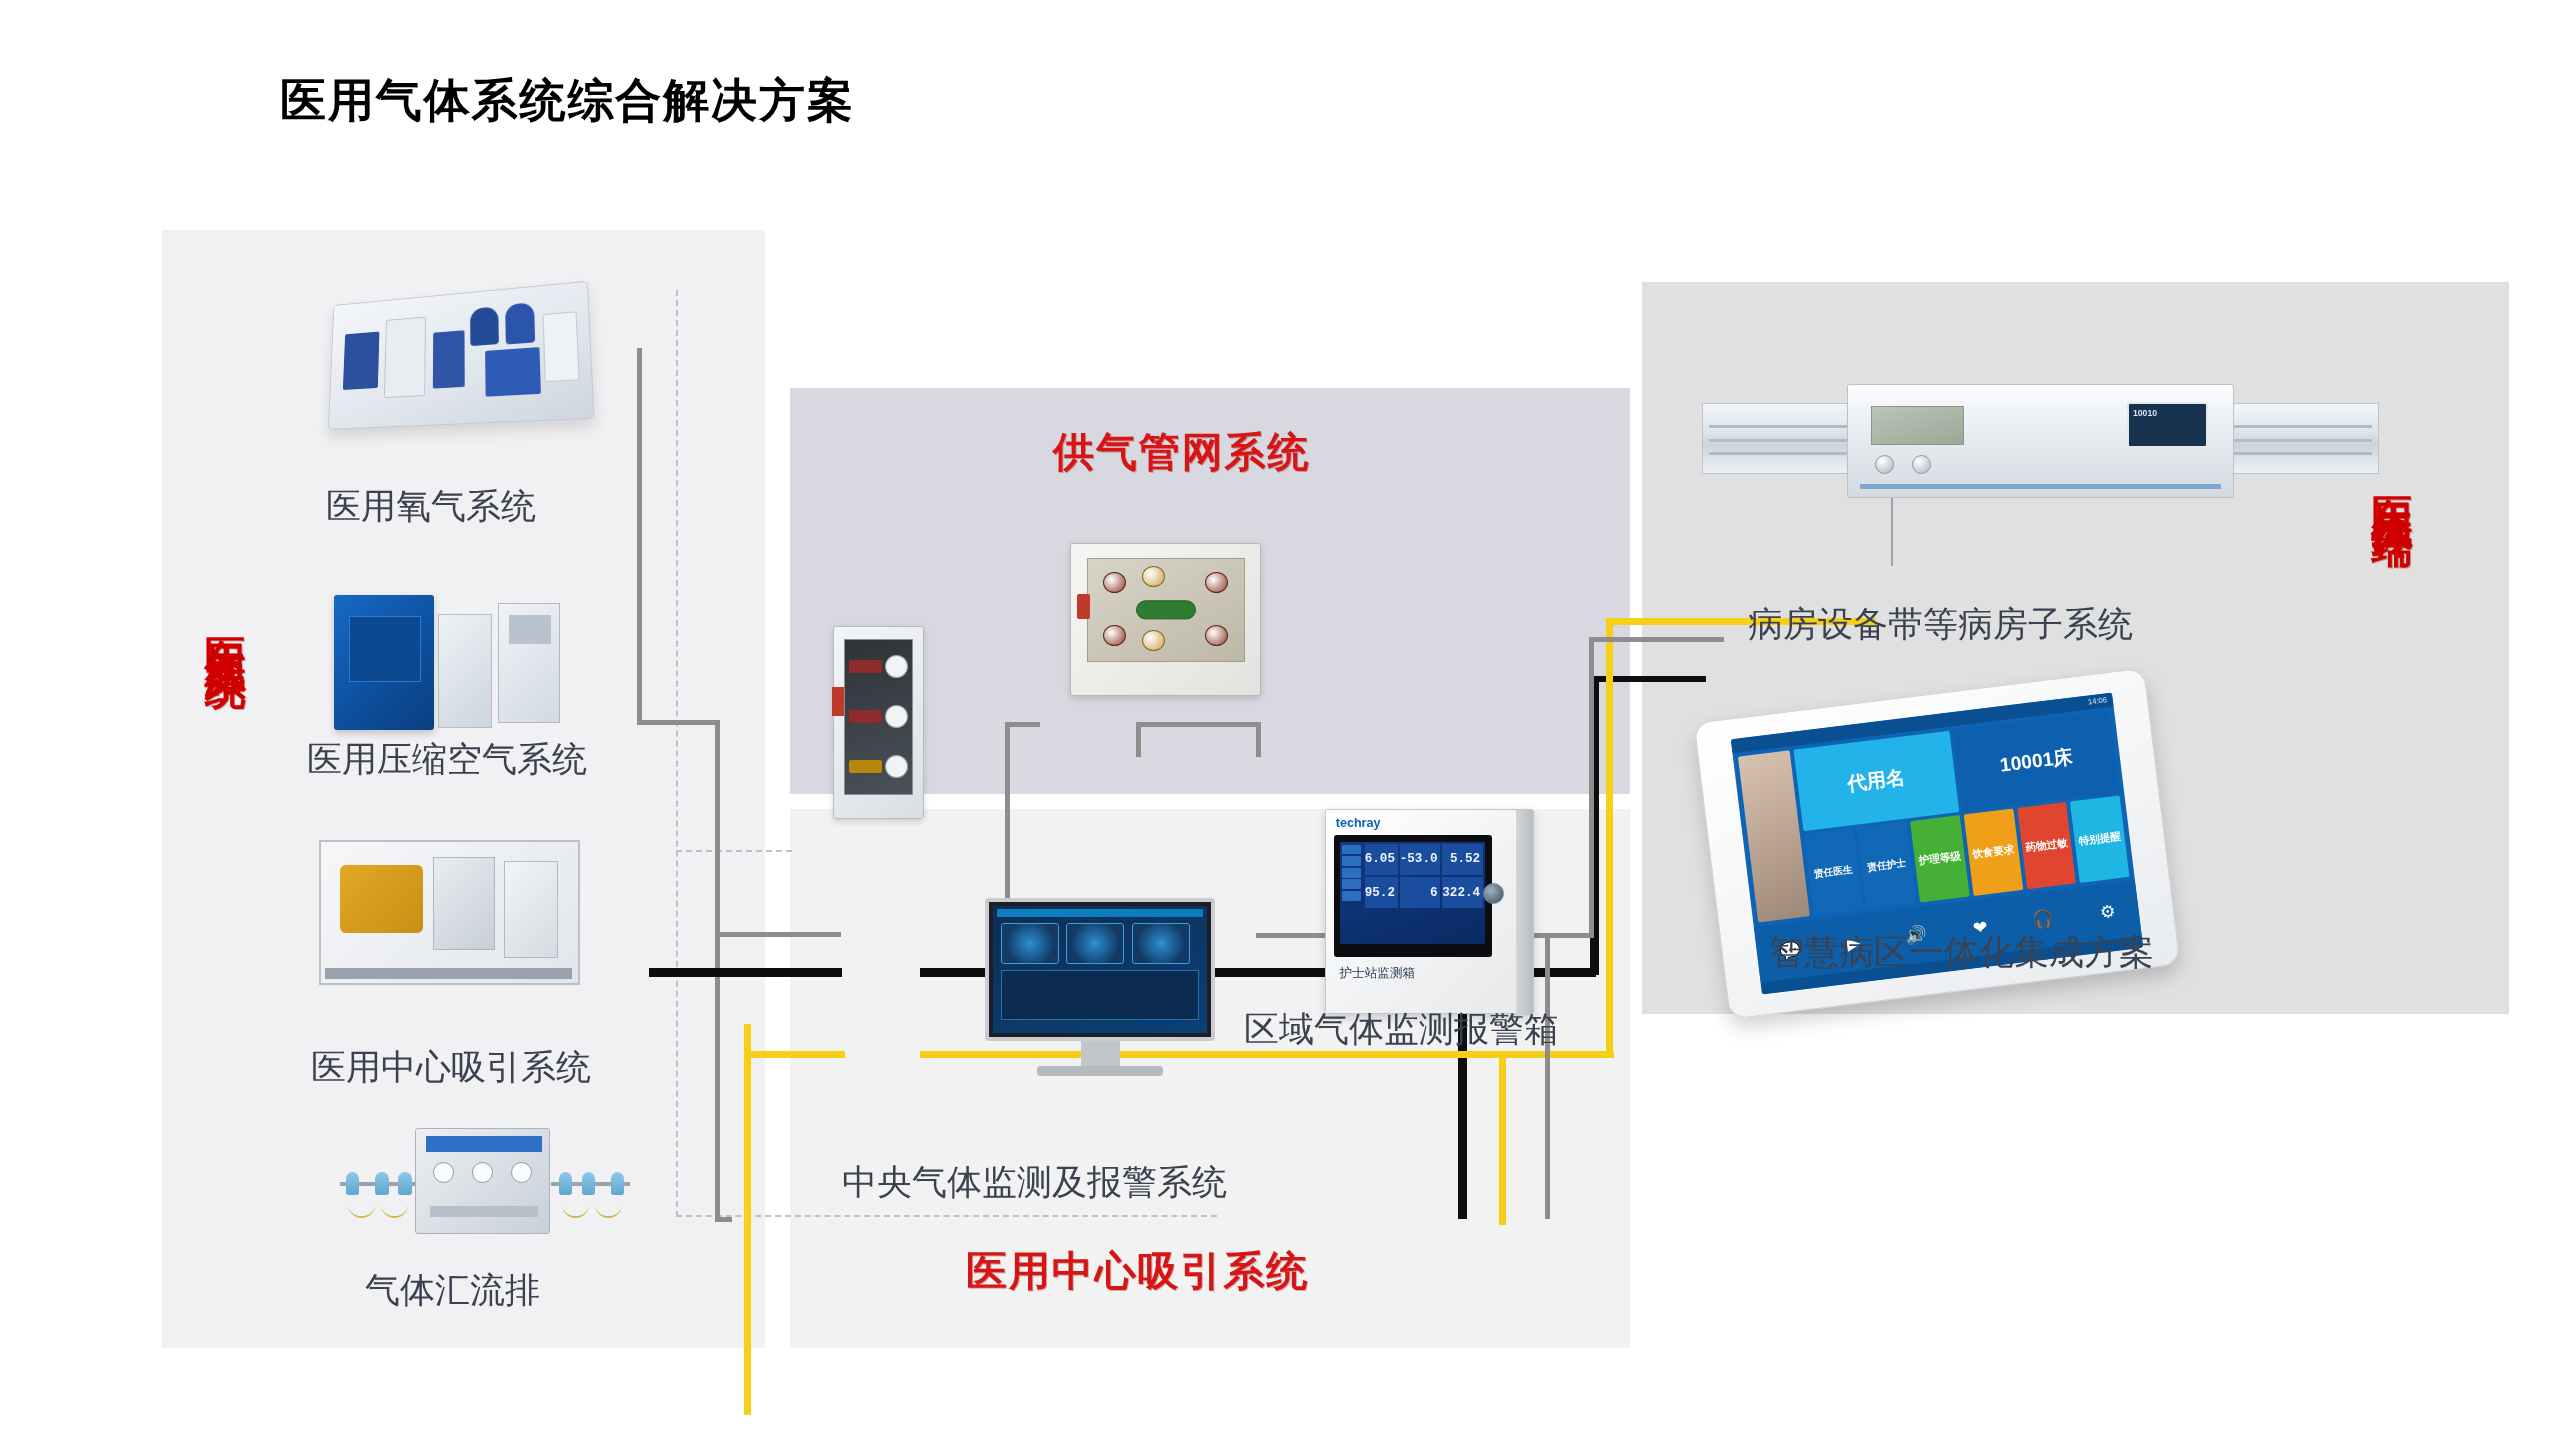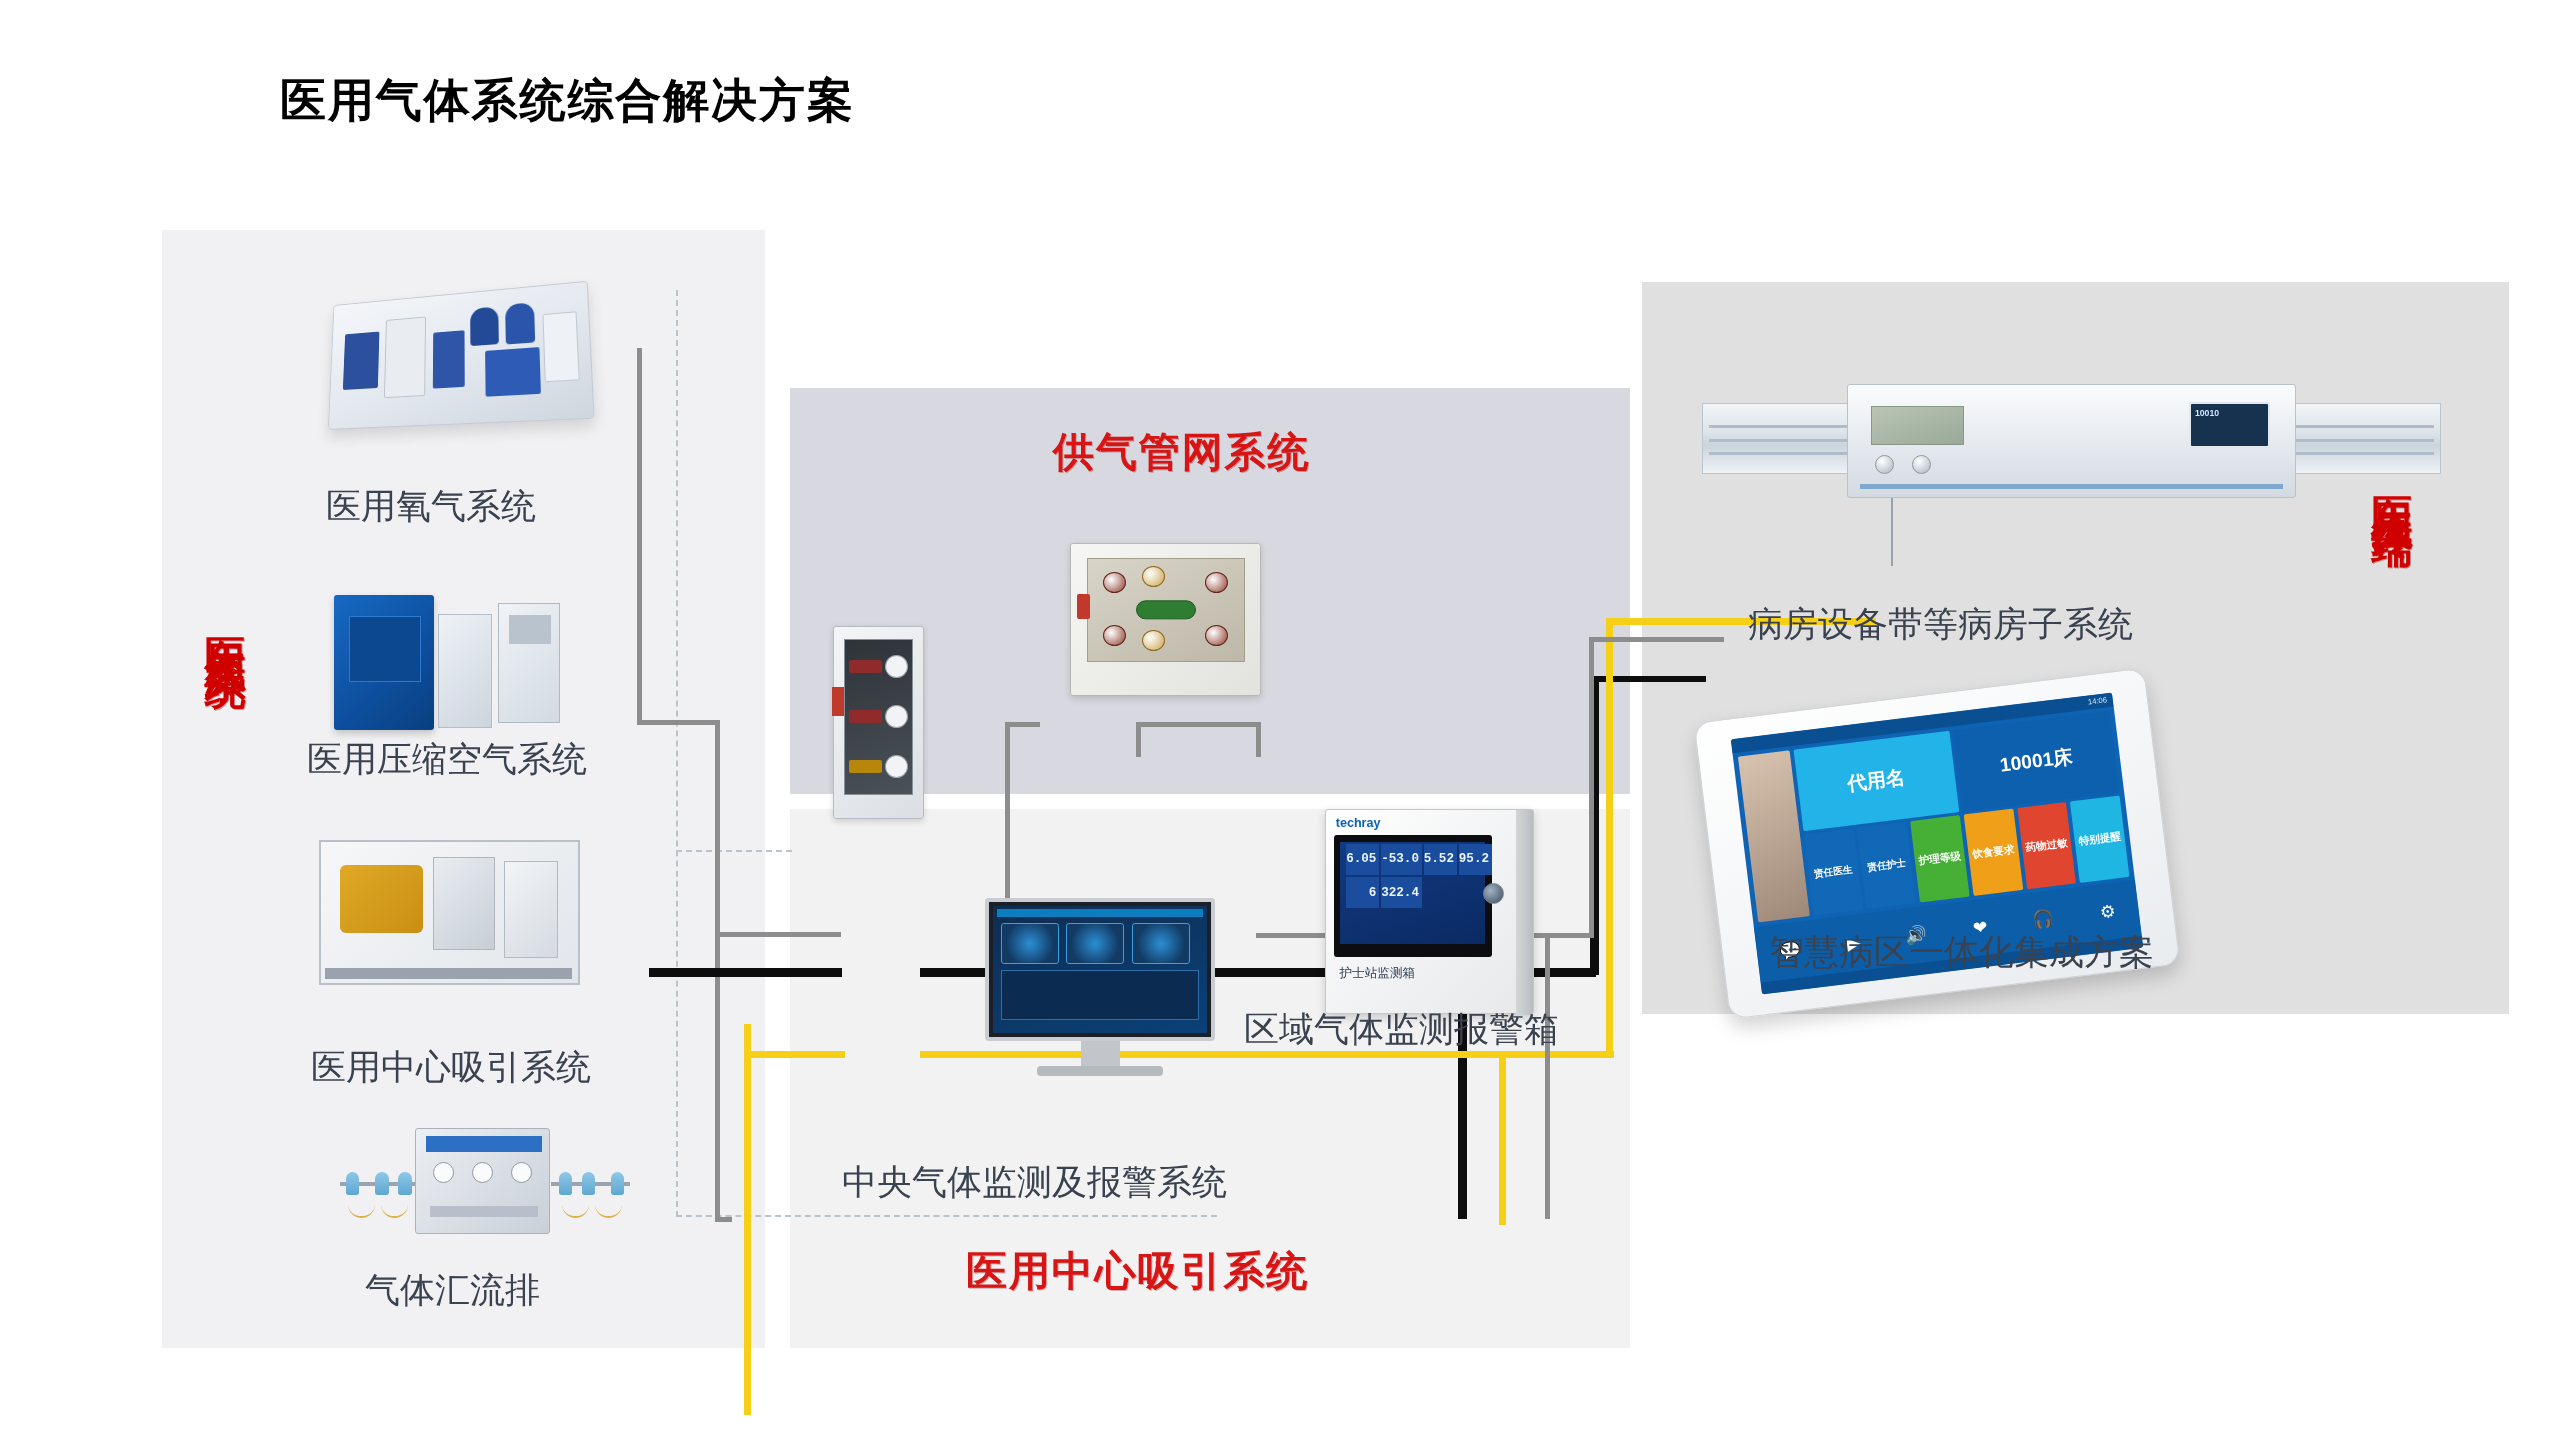--- a/index.html
+++ b/index.html
@@ -253,42 +253,42 @@
   }
   .alarm-box .lcd {
     position:absolute; left:6.8px; top:6.8px; right:6.8px; bottom:13.5px;
     background:linear-gradient(160deg,#123a82,#0a2a63); display:flex;
   }
   .alarm-box .lcd .side { width:25px; padding:2.9px 1.9px; display:flex; flex-direction:column; gap:1.9px; }
   .alarm-box .lcd .side i {
     display:block; height:9.7px; background:#2d6fbf; border-radius:1px;
   }
   .alarm-box .lcd .grid {
-    flex:1; display:grid; grid-template-columns:1fr 1fr 1fr 1fr; grid-template-rows:1fr 1fr 1fr; gap:1.9px; padding:1.9px;
+    flex:1; display:grid; grid-template-columns:1fr 1fr 1fr; grid-template-rows:1fr 1fr 1fr; gap:1.9px; padding:1.9px;
   }
   .alarm-box .lcd .cell {
     background:#1b4d9e; color:#eaf3ff; font-size:12.6px; font-weight:700;
     display:flex; align-items:center; justify-content:flex-end; padding-right:2.9px;
     font-family:"Liberation Mono","DejaVu Sans Mono",monospace;
   }
   .alarm-box .cap {
     position:absolute; left:13.5px; top:155px; font-size:12.6px; color:#2b3a52;
   }
   .alarm-box .lock {
     position:absolute; right:29px; top:73px; width:21px; height:21px; border-radius:50%;
     background:radial-gradient(circle at 35% 35%,#9fb3c6,#3c4a58);
     border:1.9px solid #7d8996;
   }
   .alarm-box .door {
     position:absolute; right:0; top:0; width:17.4px; height:205px;
     background:linear-gradient(90deg,#d3d6d9,#b9bdc1);
   }
 
   
-  .bedhead { left: 1702px; top: 384px; width: 739px; height: 114px; }
+  .bedhead { left: 1702px; top: 384px; width: 677px; height: 114px; }
   .bedhead .rail-l, .bedhead .rail-r {
     position:absolute; top:19.3px; height:71px; width:155px;
     background:linear-gradient(180deg,#f2f5f8 0%,#dde4ea 40%,#cbd4dc 60%,#eef2f6 100%);
     border:1px solid #bcc5ce;
   }
   .bedhead .rail-l { left:0; } .bedhead .rail-r { right:0; }
   .bedhead .rail-l .ln, .bedhead .rail-r .ln {
     position:absolute; left:5.8px; right:5.8px; height:2.9px; background:#aebbc8;
   }
   .bedhead .rail-l .ln1,.bedhead .rail-r .ln1{top:21px;}

